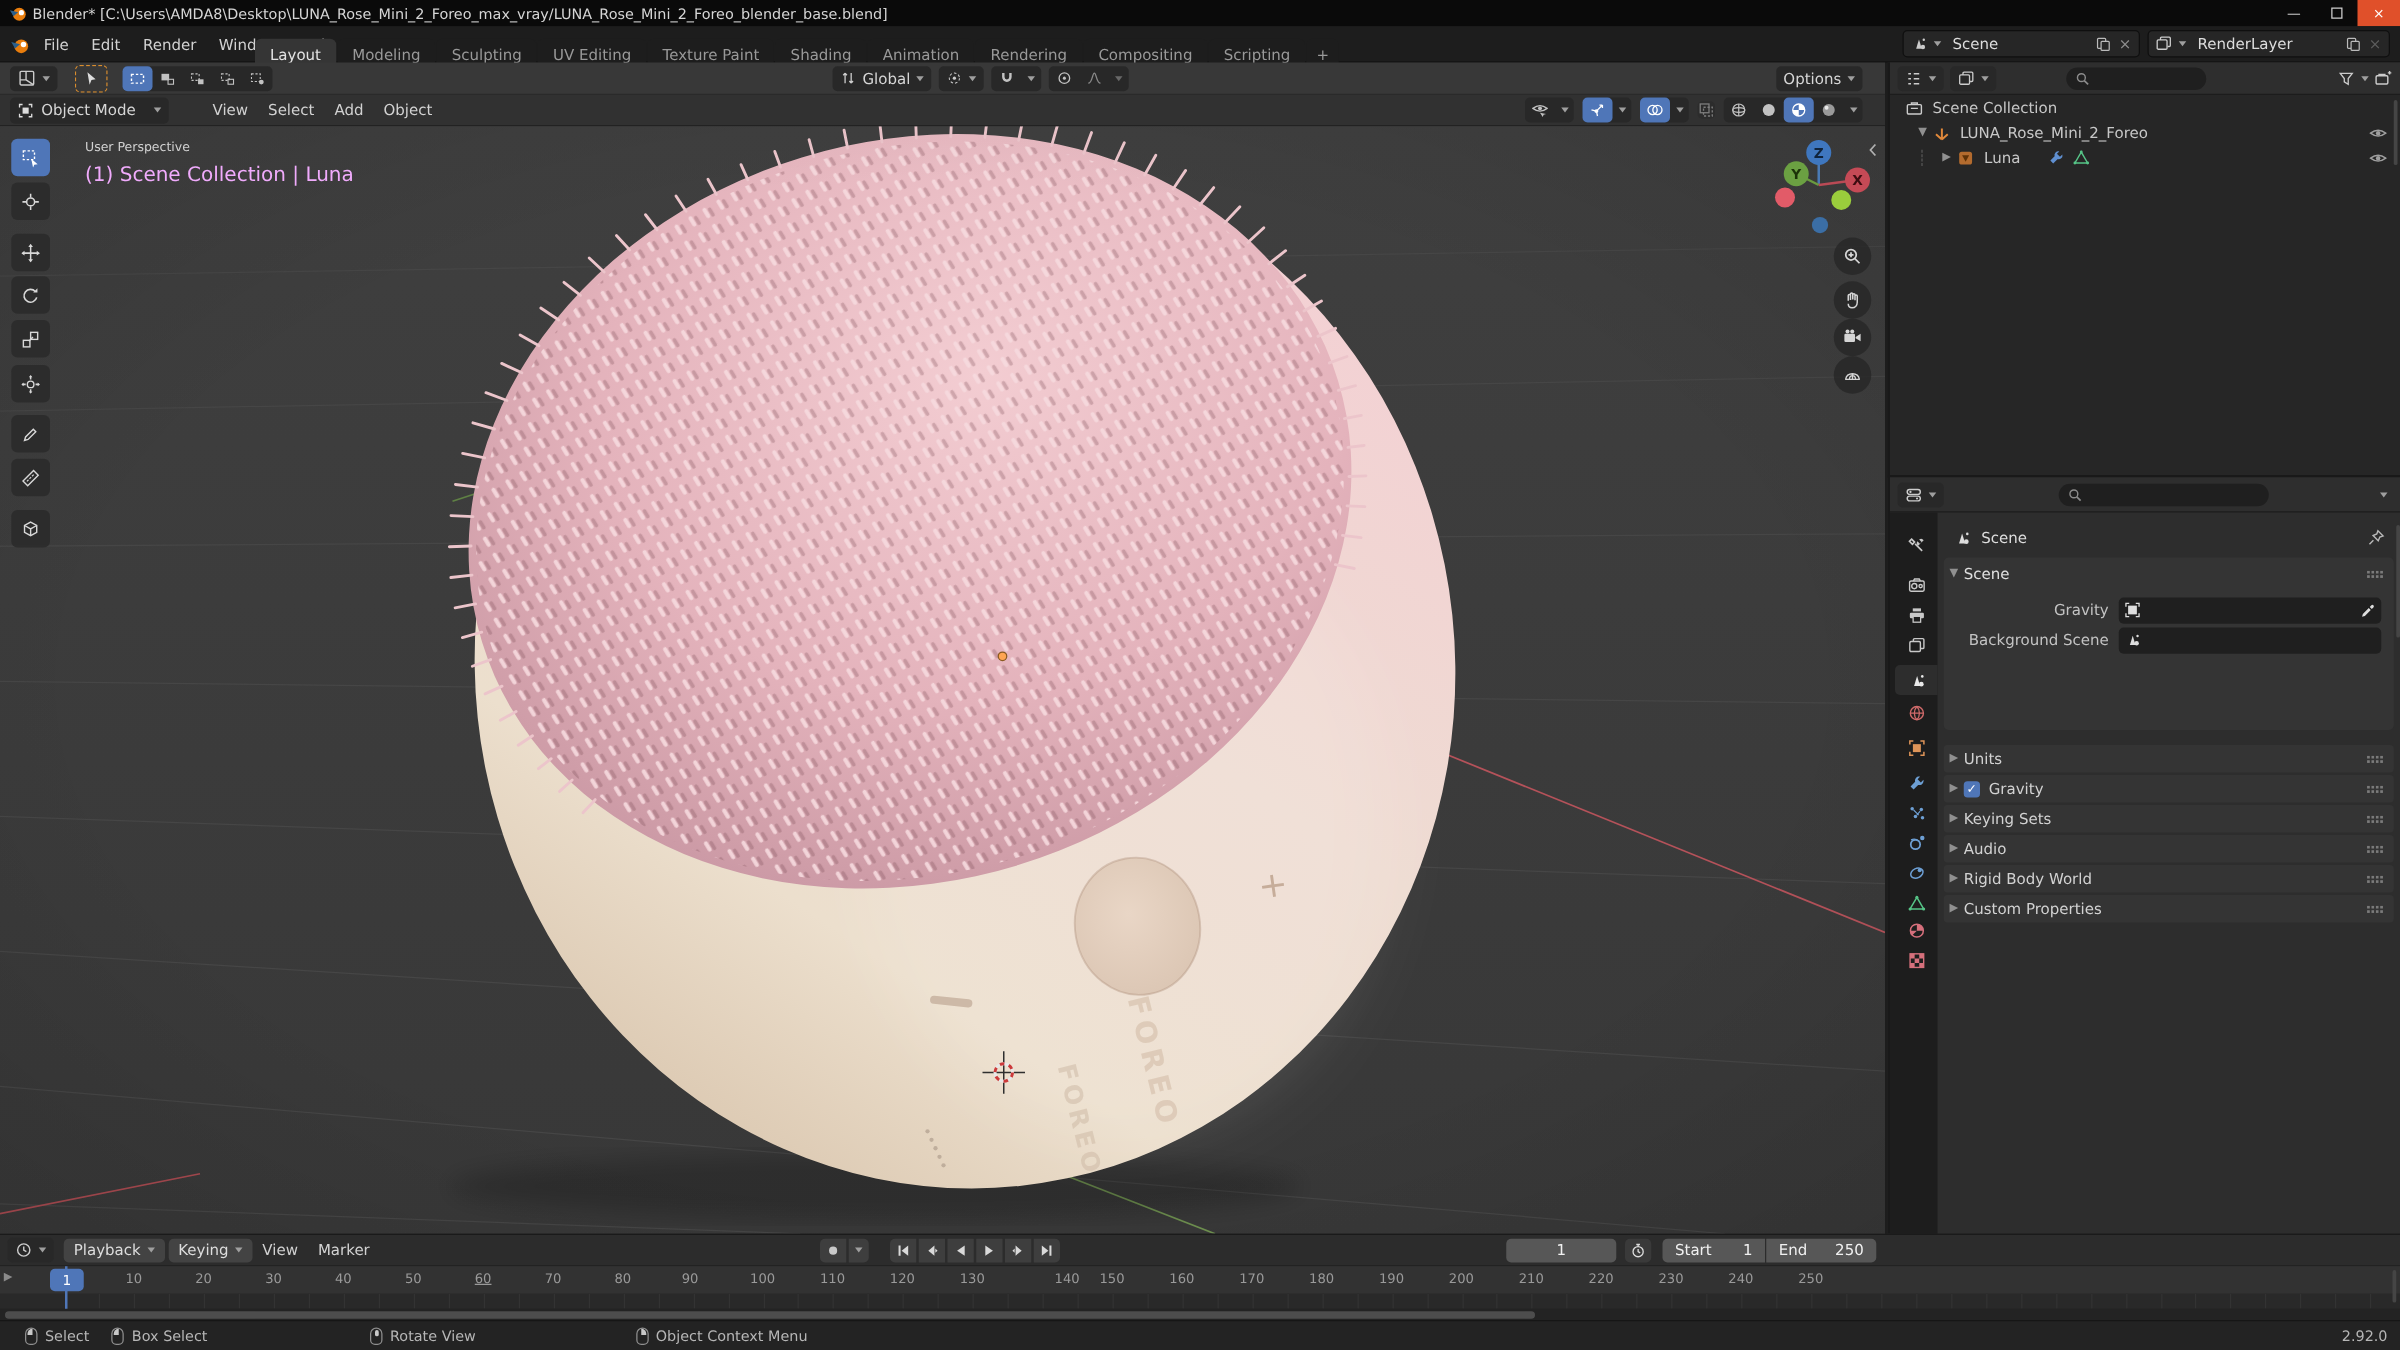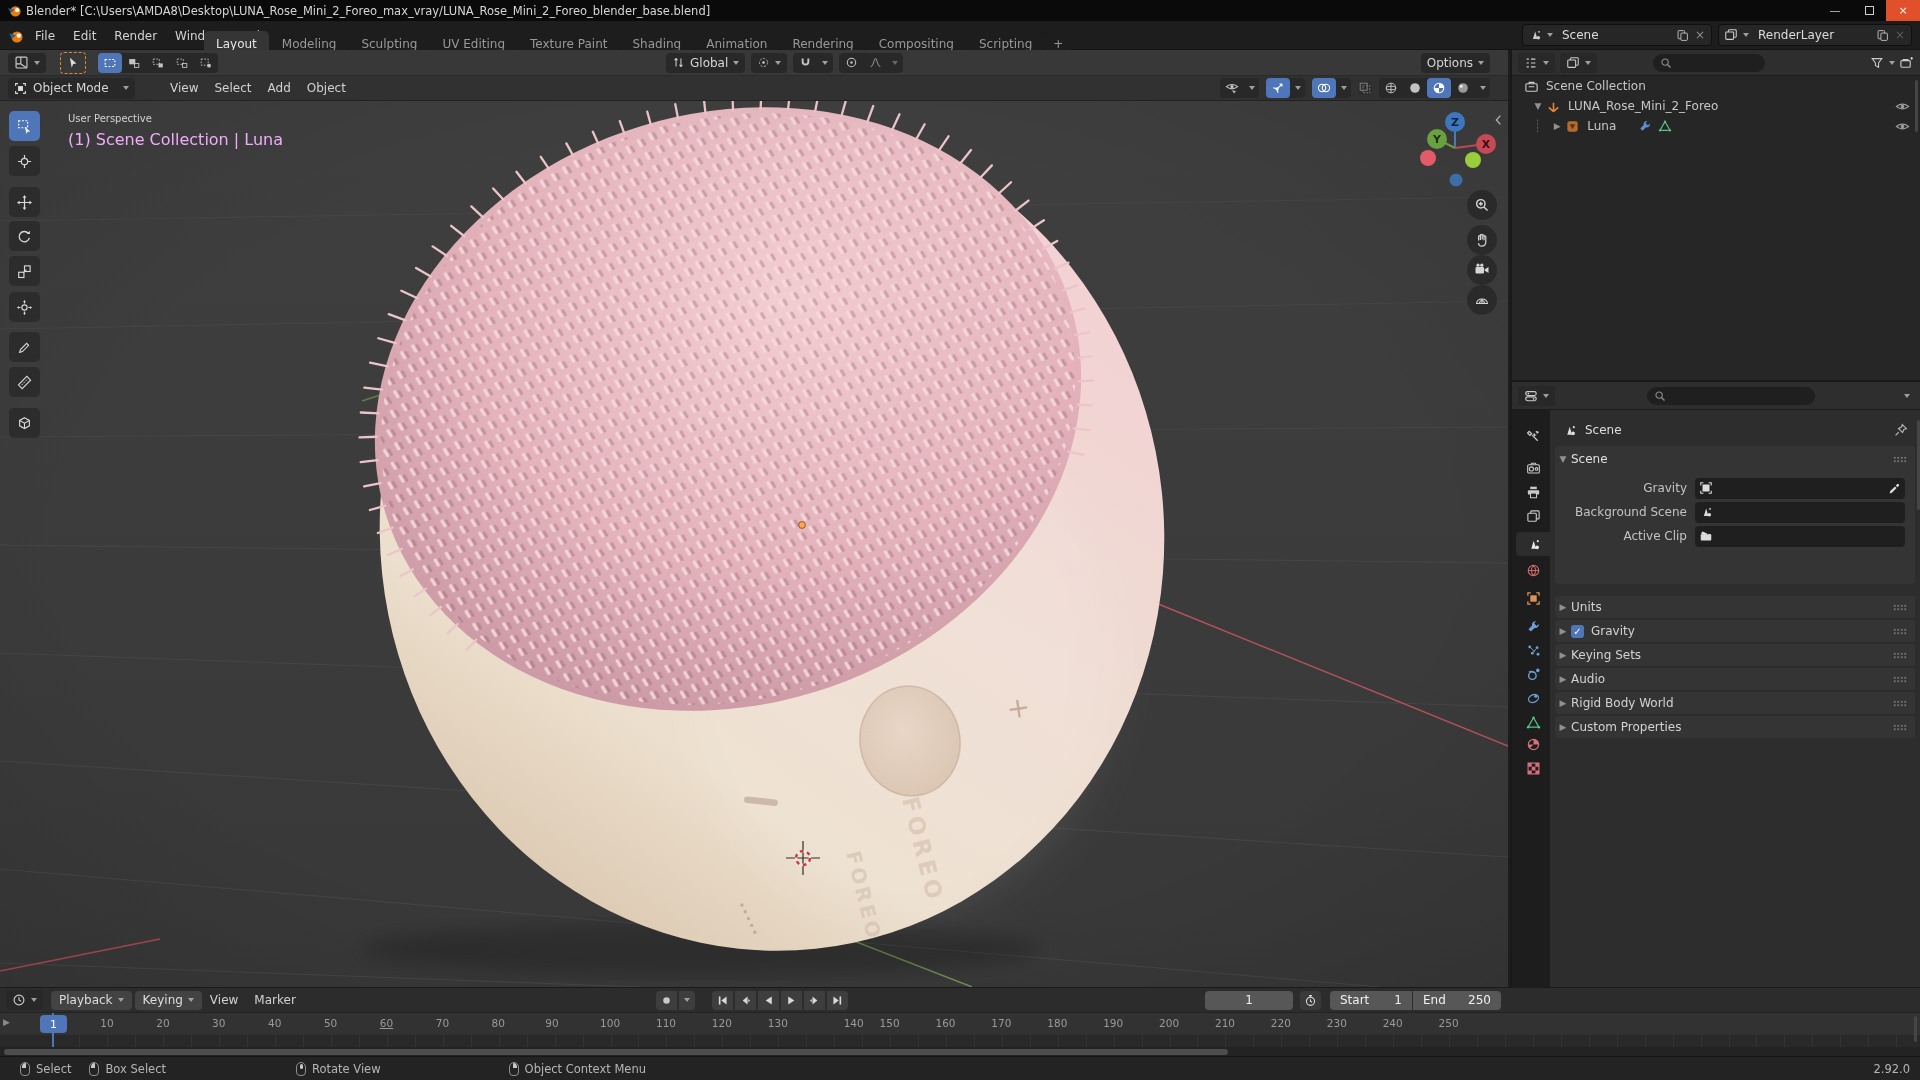--- a/index.html
+++ b/index.html
@@ -854,29 +854,20 @@
             </span>
         </span>
       </div>
       <div class="fieldrow">
         <span class="flabel">Background Scene</span>
         <span class="fval">
           <svg width="14" height="14" viewBox="0 0 16 16">
               <path d="M5.6 12.6L8.2 4l2.6 8.6z" fill="#ddd"></path>
               <circle cx="11.8" cy="11" r="2" fill="#ddd"></circle>
               <circle cx="12.6" cy="4.4" r="1.1" fill="#ddd"></circle>
-            </svg>
-        </span>
-      </div>
-      <div class="fieldrow">
-        <span class="flabel">Active Clip</span>
-        <span class="fval">
-          <svg width="14" height="14" viewBox="0 0 16 16">
-              <rect x="2" y="6" width="12" height="7" rx="1" fill="#ddd"></rect>
-              <path d="M2.2 5.8l1.6-3 2.8.9-1.6 3zM6.4 4l2.8.9-1.6 3-2.8-.9zM10.6 5.3l2.8.9-1.3 2.4" fill="#ddd"></path>
             </svg>
         </span>
       </div>
     </div>
     <div id="prop-sections">
         <div class="secrow abs" style="top: 186px;">
           <span class="caret">▶</span>
           <span>Units</span>
           <span class="grip"></span>
         </div>

